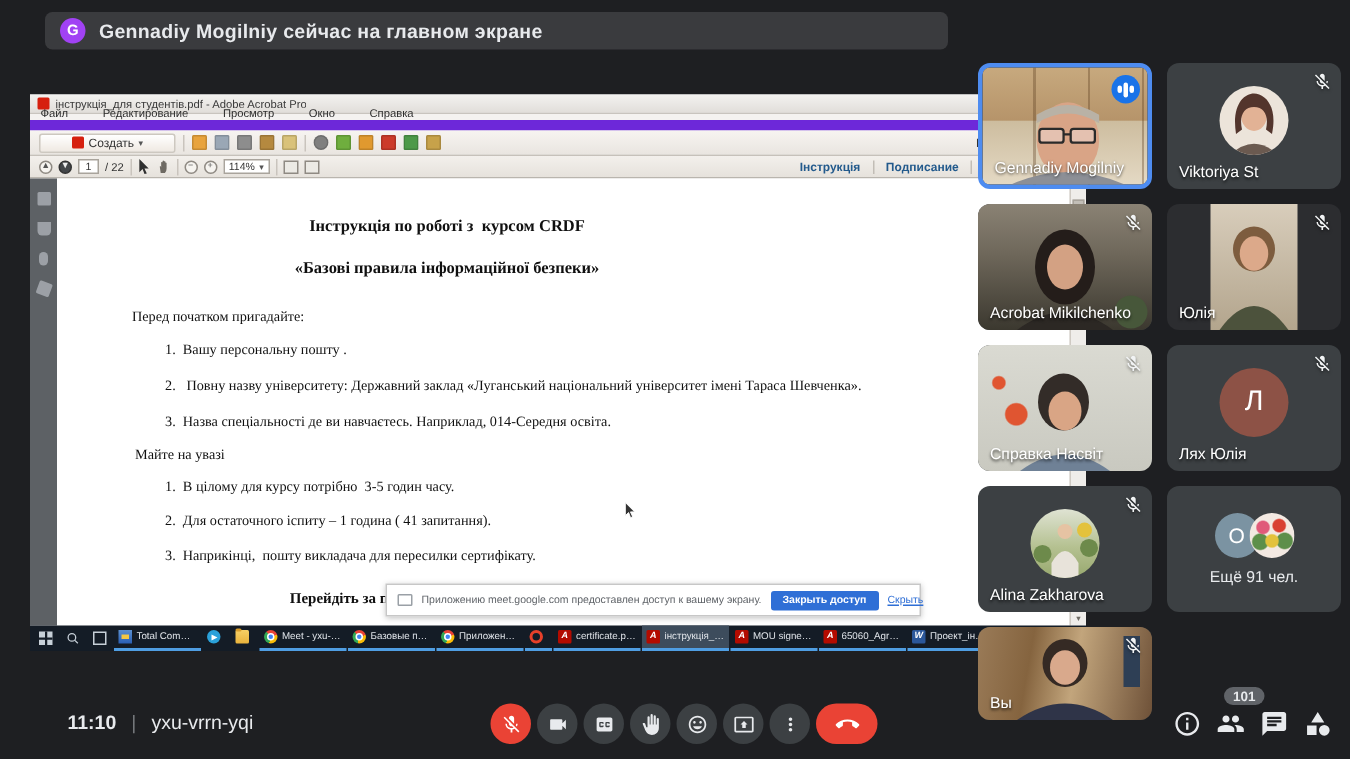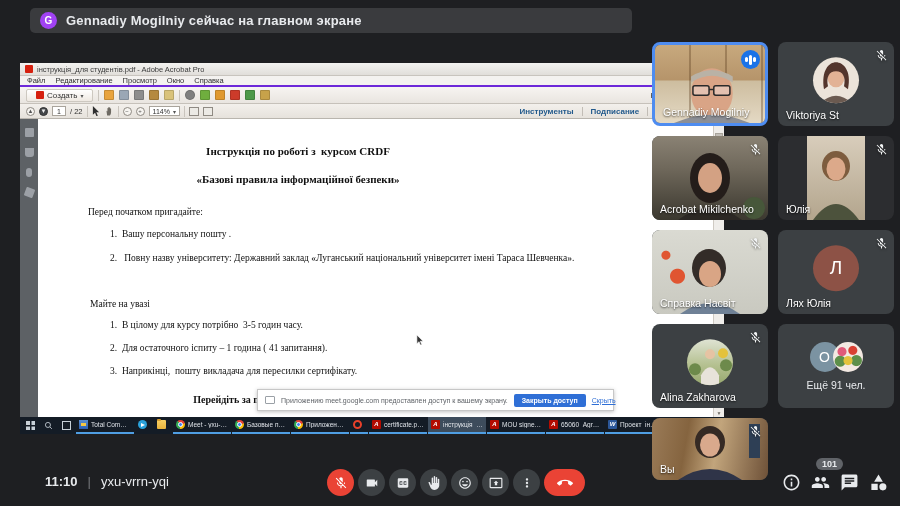--- a/index.html
+++ b/index.html
@@ -13,27 +13,27 @@
           font-weight:700;display:flex;align-items:center;justify-content:center;flex:none;}
   .banner-text{color:#e8eaed;font-size:13px;font-weight:600;letter-spacing:.2px;white-space:nowrap;}
 
   
   .screen{position:absolute;left:20px;top:63px;width:704px;height:371px;background:#fff;box-sizing:border-box;}
   .acr-title{height:13px;background:linear-gradient(#f3f2f0,#e1deda);border-bottom:1px solid #c8c4be;
           display:flex;align-items:center;padding:0 5px;gap:4px;font-size:7.5px;color:#3a3a3a;box-sizing:border-box;}
   .pdf-ico{width:8px;height:8px;background:#d6200f;border-radius:1px;flex:none;}
   .acr-title-text{white-space:nowrap;overflow:hidden;}
   .win-btns{margin-left:auto;display:flex;gap:8px;font-size:8px;color:#333;align-items:center;}
-  .acr-menu{height:11px;background:#f4f2f0;display:flex;align-items:center;gap:10px;padding:0 7px;
-          font-size:7.5px;color:#2e2e2e;border-bottom:2px solid #6d28d9;box-sizing:border-box;}
+  .acr-menu{height:11px;background:#f4f2f0;display:flex;align-items:flex-end;gap:23px;padding:0 7px;
+          font-size:7.5px;color:#2e2e2e;border-bottom:7px solid #6d28d9;box-sizing:border-box;}
   .menu-flag{margin-left:auto;width:8px;height:8px;background:#8b1a10;border-radius:1px;}
   .acr-tools{height:17px;background:linear-gradient(#f7f4f1,#e9e5e0);border-bottom:1px solid #c6c1ba;
           display:flex;align-items:center;padding:0 6px;gap:5px;box-sizing:border-box;}
   .create{display:flex;align-items:center;gap:3px;font-size:8px;color:#333;border:1px solid #cdc8c0;
-          border-radius:2px;padding:1px 9px;background:linear-gradient(#fff,#efe9e2);text-align:center;}
+          border-radius:2px;padding:1px 21px;background:linear-gradient(#fff,#efe9e2);text-align:center;}
   .create .cico{width:8px;height:8px;background:#d6200f;border-radius:1px;}
   .caret{font-size:6px;color:#555;}
   .vsep{width:1px;height:11px;background:#c9c4bd;}
   .tool-ico{width:10px;height:10px;border-radius:1px;border:1px solid rgba(0,0,0,.15);box-sizing:border-box;}
   .acr-settings{margin-left:auto;display:flex;align-items:center;gap:4px;font-size:8px;color:#333;}
   .mini-frame{width:10px;height:9px;border:1px solid #9b968e;background:#fdfcfa;}
   .acr-pagebar{height:15px;background:linear-gradient(#f3f0ec,#e6e2dc);border-bottom:1px solid #b9b5ae;
           display:flex;align-items:center;padding:0 6px;gap:4px;font-size:7.5px;color:#333;box-sizing:border-box;}
   .nav-circ{width:9px;height:9px;border-radius:50%;border:1px solid #8f8a83;display:flex;align-items:center;
           justify-content:center;font-size:6px;color:#555;background:#f6f4f0;box-sizing:border-box;}
@@ -225,40 +225,41 @@
       <span class="nav-circ">−</span>
       <span class="nav-circ">+</span>
       <span class="zoombox">
         <span>114%</span>
           <span class="caret">▾</span>
       </span>
       <span class="vsep"></span>
       <span class="flat-ico"></span>
       <span class="flat-ico"></span>
       <span class="acr-tabs">
-        <span>Инструменты</span>
+        <span>Інструкція</span>
         <span>Подписание</span>
         <span>Комментарии</span>
       </span>
     </div>
 
     <div class="acr-body">
       <div class="rail">
         <span class="ric"></span>
         <span class="ric" style="border-radius:0 0 3px 3px"></span>
         <span class="ric" style="border-radius:4px;width:6px"></span>
         <span class="ric" style="transform:rotate(20deg)"></span>
       </div>
 
       <div class="doc">
         <div class="line doc-title" style="top:26px">Інструкція по роботі з  курсом CRDF</div>
         <div class="line doc-title" style="top:54px">«Базові правила інформаційної безпеки»</div>
         <div class="line" style="top:88px;left:50px">Перед початком пригадайте:</div>
         <div class="line" style="top:110px;left:72px">1.  Вашу персональну пошту .</div>
         <div class="line" style="top:134px;left:72px">2.   Повну назву університету: Державний заклад «Луганський національний університет імені Тараса Шевченка».</div>
+        <div class="line" style="top:158px;left:72px">3.  Назва спеціальності де ви навчаєтесь. Наприклад, 014-Середня освіта.</div>
         <div class="line" style="top:180px;left:52px">Майте на увазі</div>
         <div class="line" style="top:201px;left:72px">1.  В цілому для курсу потрібно  3-5 годин часу.</div>
         <div class="line" style="top:224px;left:72px">2.  Для остаточного іспиту – 1 година ( 41 запитання).</div>
         <div class="line" style="top:247px;left:72px">3.  Наприкінці,  пошту викладача для пересилки сертифікату.</div>
         <svg class="cursor-svg" style="left:378px;top:216px" width="8" height="10" viewBox="0 0 12 16">
             <path d="M1 0 L11 10 L6.5 10 L9 15.5 L6.5 16 L4.5 10.7 L1 14 Z" fill="#333" stroke="#fff" stroke-width="1"></path>
           </svg>
         <div class="line doc-footer" style="top:264px">
           <span class="ft">Перейдіть за посиланням</span><a href="#">https://cybereducation.org/</a>
         </div>

